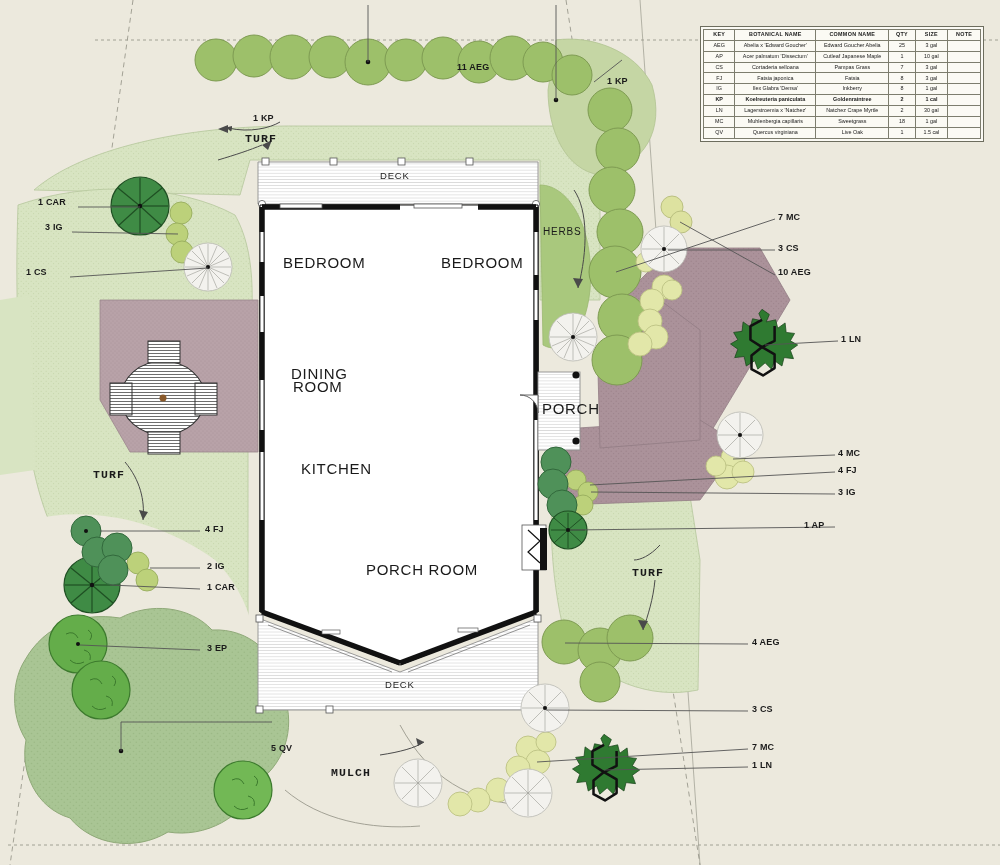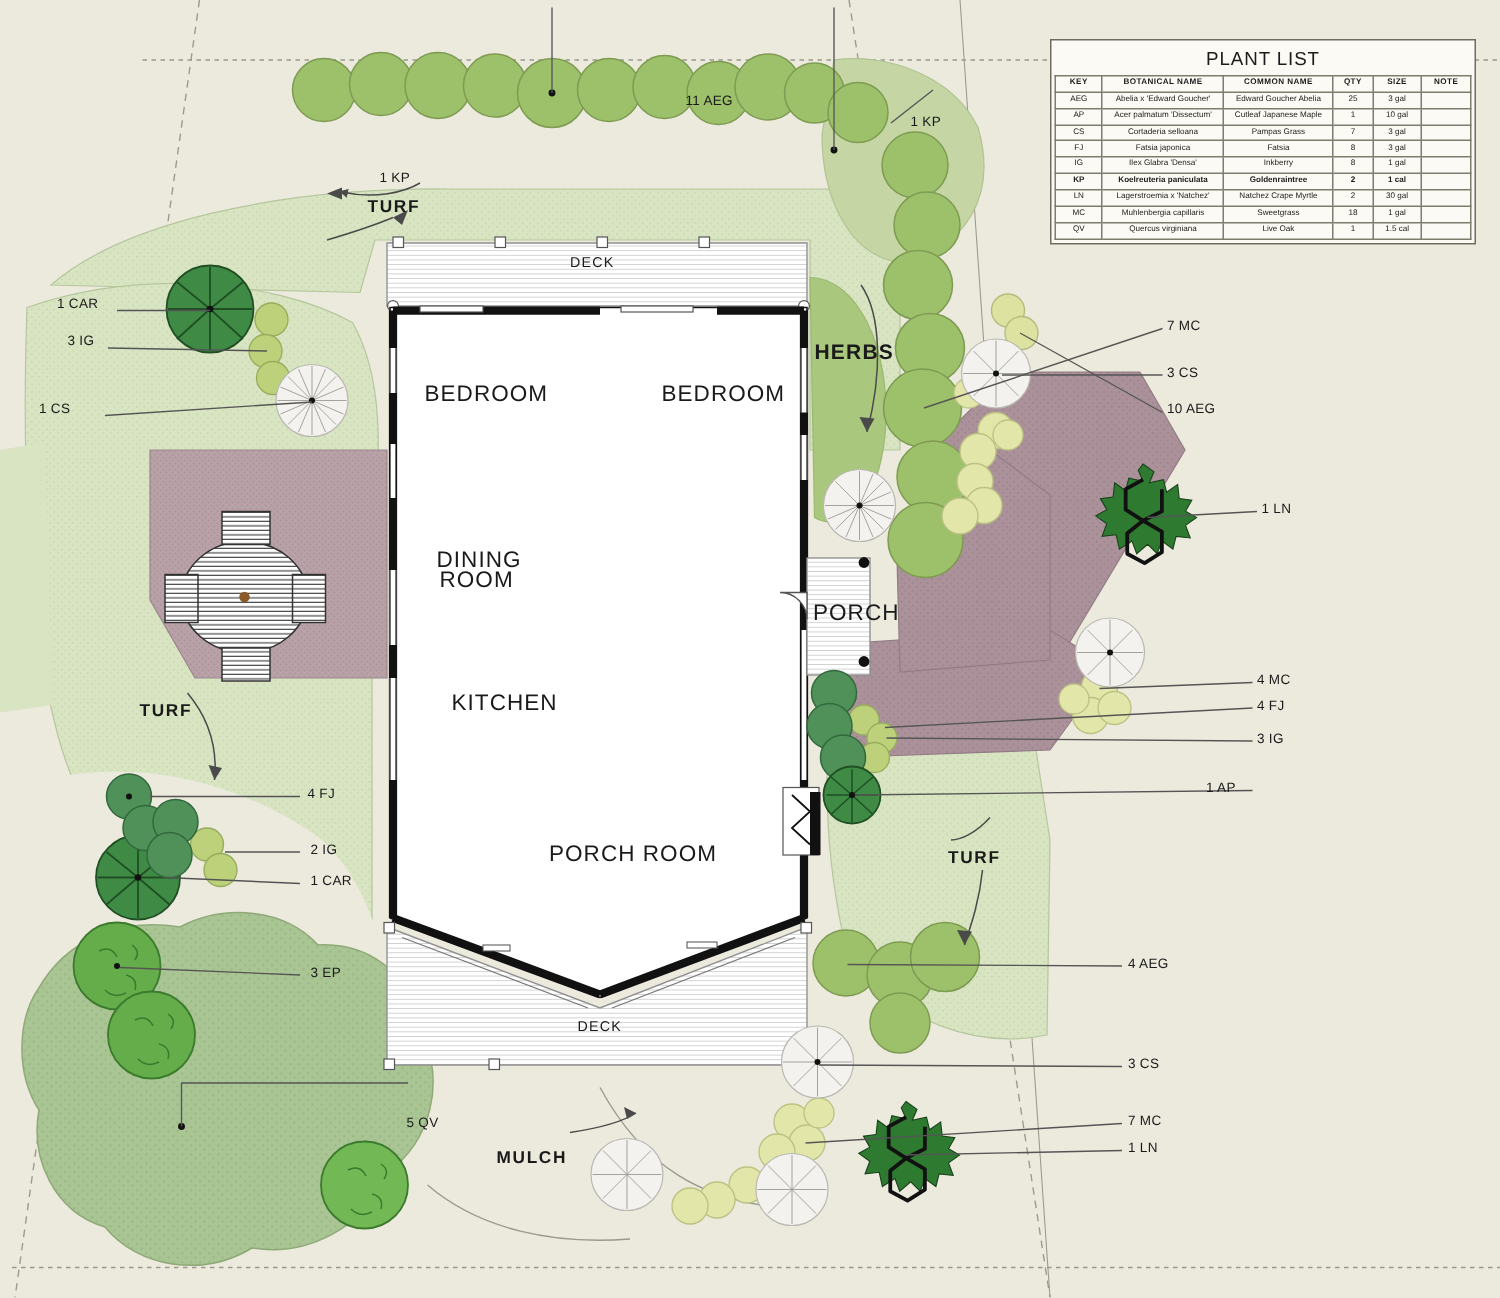--- a/index.html
+++ b/index.html
@@ -56,26 +56,26 @@
   .col-size{width:11.5%;}
   .col-note{width:11.5%;}
 
   
   .lbl{
     position:absolute;
     font-family:"Liberation Sans",sans-serif;
     font-size:9px;
     color:#1a1a1a;
     white-space:nowrap;
-    font-weight:normal;
+    font-weight:bold;
     letter-spacing:.2px;
   }
   .lbl.room{font-weight:normal;font-size:15px;letter-spacing:.7px;}
-  .lbl.area{font-size:11.5px;letter-spacing:1.1px;font-weight:bold;}
-  .lbl.herbs{font-size:14px;letter-spacing:.8px;font-weight:bold;}
+  .lbl.area{font-size:11.5px;letter-spacing:1.1px;font-weight:bold;font-family:Liberation Mono, monospace;}
+  .lbl.herbs{font-size:10px;letter-spacing:.8px;font-weight:normal;}
   .lbl.deck{font-weight:normal;font-size:9.5px;letter-spacing:.8px;}
 </style>
 </head>
 <body>
 
 <svg id="plan" viewBox="0 0 1000 865">
   <defs>
 
     <pattern id="turfPat" width="5" height="5" patternUnits="userSpaceOnUse">
       <rect width="5" height="5" fill="#d8e4c2"></rect>
@@ -593,21 +593,20 @@
     <polygon points="228,125 218,129 228,133"></polygon>
     <polygon points="143,520 139,510 148,512"></polygon>
     <polygon points="578,288 573,278 583,279"></polygon>
     <polygon points="643,630 638,620 648,621"></polygon>
     <polygon points="424,742 416,738 418,746"></polygon>
     <polygon points="262,145 272,140 268,150"></polygon>
   </g>
 </svg>
 
 <div class="plantlist">
-  <div class="pl-title">PLANT LIST</div>
   <table>
     <thead>
       <tr>
         <th class="col-key">KEY</th>
         <th class="col-bot">BOTANICAL NAME</th>
         <th class="col-com">COMMON NAME</th>
         <th class="col-qty">QTY</th>
         <th class="col-size">SIZE</th>
         <th class="col-note">NOTE</th>
       </tr>

